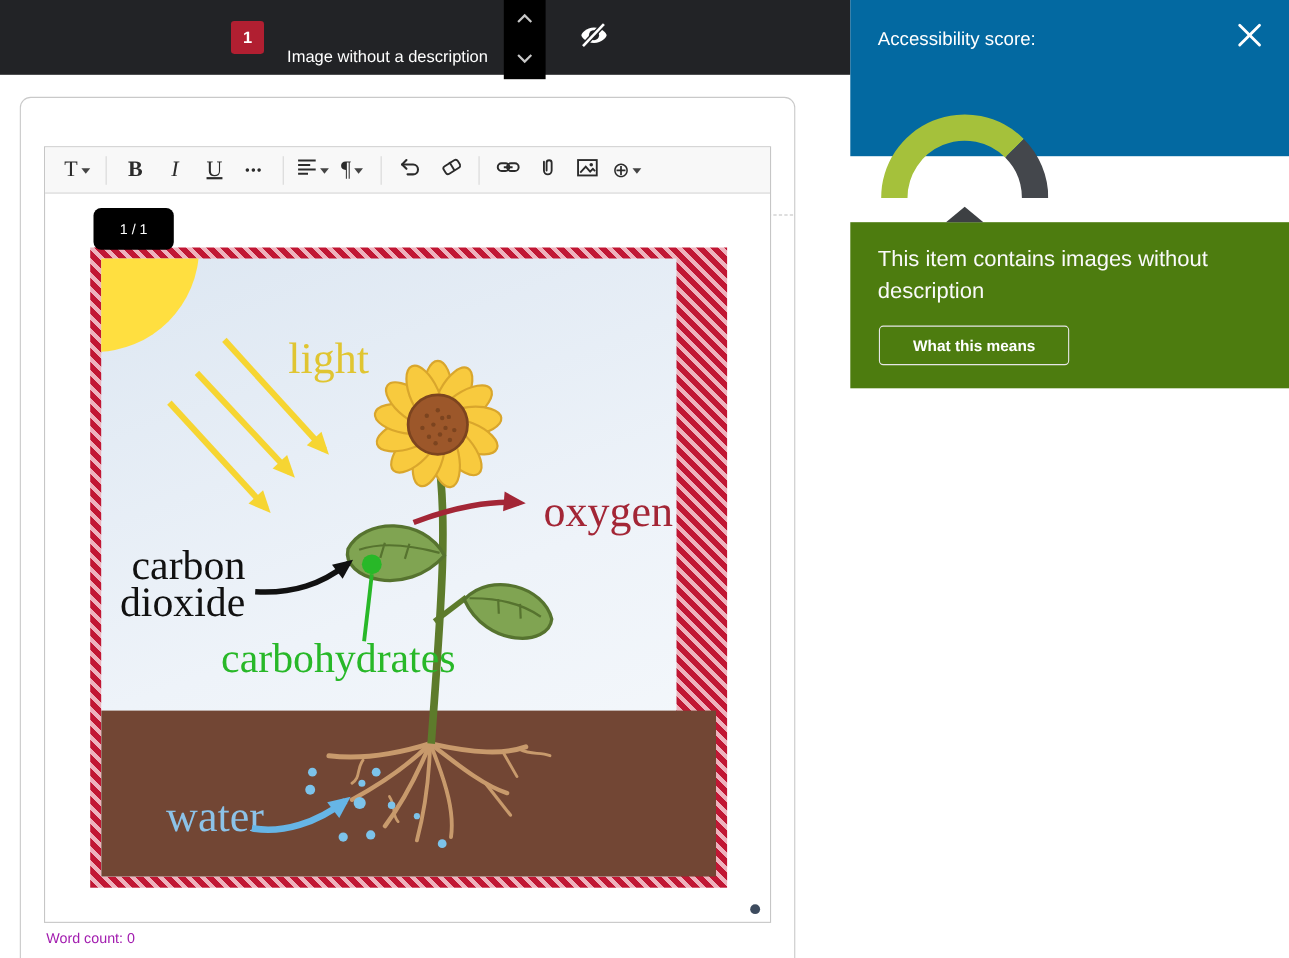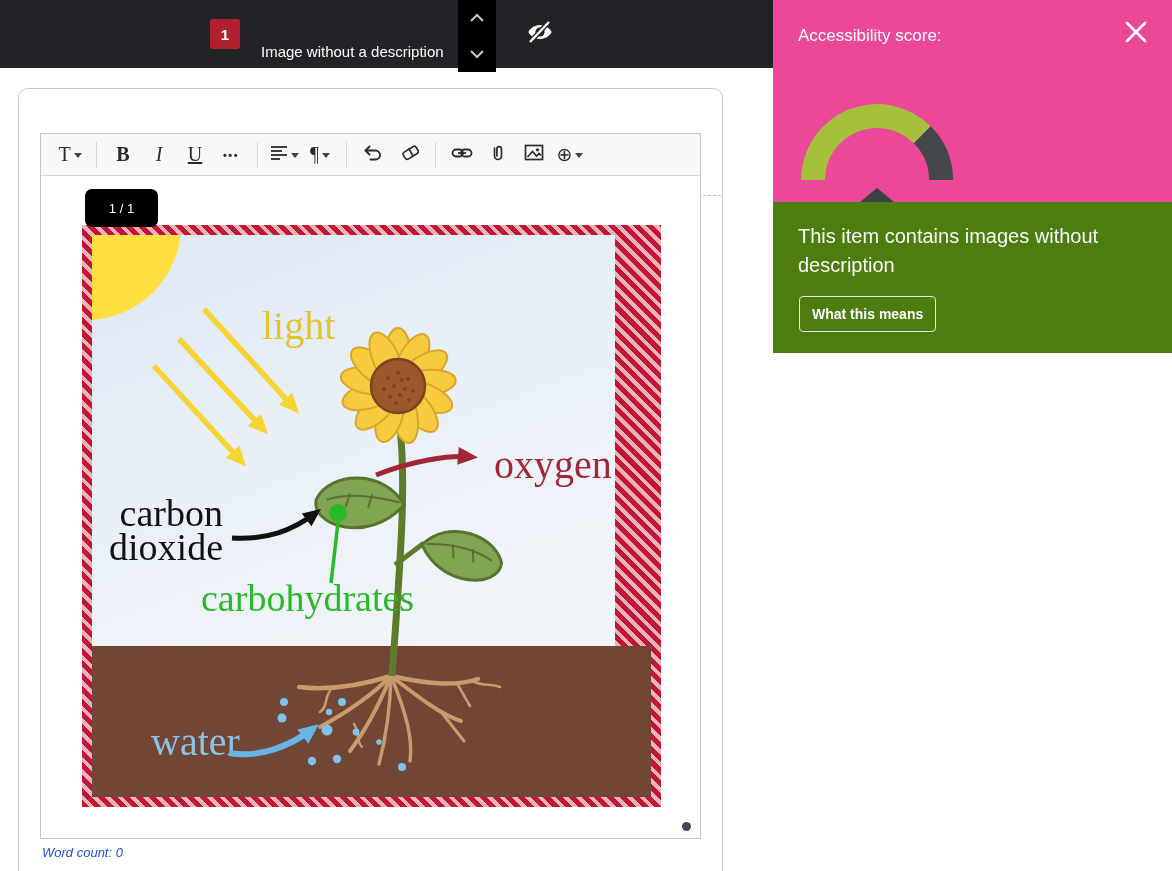--- a/index.html
+++ b/index.html
@@ -32,34 +32,34 @@
   .tsep { width:1px; height:26px; background:#d8d8d8; margin:0 7px; }
 
   [data-name="issue-position-badge"] { position:absolute; left:44px; top:55px; width:73px; height:38px; background:#000000; border-radius:7px;
       color:#fff; font-size:13px; display:flex; align-items:center; justify-content:center; z-index:3; }
 
   [data-name="flagged-image"] { position:absolute; left:41px; top:91px; width:579px; height:582px;
       background:repeating-linear-gradient(45deg,#c11734 0 5px,#eeb2bd 5px 9px); padding:10px; z-index:2; }
   [data-name="diagram-canvas"] { width:523px; height:562px; background:linear-gradient(160deg,#dde7f2 0%,#eef3f9 55%,#f6f9fc 100%); position:relative; }
 
   [data-name="editor-resize-handle"] { position:absolute; left:641px; top:688px; width:9px; height:9px; border-radius:50%; background:#3d4b5e; cursor:nwse-resize; }
-  [data-name="word-count"] { position:absolute; left:42px; top:845px; font-style:italic; font-size:13px; color:#1d4ed8; }
+  [data-name="word-count"] { position:absolute; left:42px; top:845px; font-size:13px; color:#a21caf; }
 
   
   [data-name="accessibility-panel"] { position:absolute; left:773px; top:0; width:399px; height:871px; background:#fff; z-index:10; }
-  [data-name="score-section"] { position:absolute; left:0; top:0; width:399px; height:202px; background:#ec4899; }
+  [data-name="score-section"] { position:absolute; left:0; top:0; width:399px; height:142px; background:#0369a1; }
   [data-name="panel-title"] { position:absolute; left:25px; top:26px; color:#fff; font-size:17px; }
   [data-name="close-button"] { position:absolute; left:345px; top:16px; width:36px; height:36px; display:flex; align-items:center; justify-content:center; cursor:pointer; }
   [data-name="score-gauge"] { position:absolute; left:28px; top:102px; width:152px; height:80px; }
   [data-name="score-value"] { position:absolute; left:28px; top:148px; width:152px; text-align:center; color:#fff; font-size:30px; }
   [data-name="message-section"] { position:absolute; left:0; top:202px; width:399px; height:151px; background:#4d7c0f; }
   [data-name="message-notch"] { position:absolute; left:87px; top:-14px; width:0; height:0;
       border-left:17px solid transparent; border-right:17px solid transparent; border-bottom:14px solid #3d4043; }
   [data-name="issue-message"] { position:absolute; left:25px; top:20px; width:340px; color:#fafafa; font-size:20px; line-height:29px; font-weight:300; }
-  [data-name="what-this-means-button"] { position:absolute; left:26px; top:94px; height:36px; padding:0 12px; background:transparent;
+  [data-name="what-this-means-button"] { position:absolute; left:26px; top:94px; height:36px; padding:0 30px; background:transparent;
       border:1px solid #e6e6e6; border-radius:4px; color:#fff; font-size:14px; font-weight:600; display:flex; align-items:center; cursor:pointer; }
 
   [data-name="edit-description-heading"] { position:absolute; left:798px; top:375px; font-size:16px; color:#1d1d1f; }
   [data-name="image-description-input"] { position:absolute; left:799px; top:400px; width:245px; height:107px; border:2px solid #2b7cd3; border-radius:3px;
       background:#fff; padding:5px 14px 5px 9px; font-size:13px; line-height:20px; color:#333; overflow:hidden; cursor:text; }
   .input-caret { display:inline-block; width:1px; height:13px; background:#222; margin-left:2px; vertical-align:-2px; }
   [data-name="textarea-scrollbar"] { position:absolute; right:2px; top:3px; width:7px; height:99px; }
   [data-name="textarea-scroll-thumb"] { position:absolute; top:2px; right:0; width:7px; height:28px; border-radius:4px; background:#adadad; }
   [data-name="save-button"] { position:absolute; left:1044px; top:402px; width:104px; height:103px; background:#3d4043; color:#fff; font-size:14px;
       border:none; display:flex; align-items:center; justify-content:center; cursor:pointer; }

